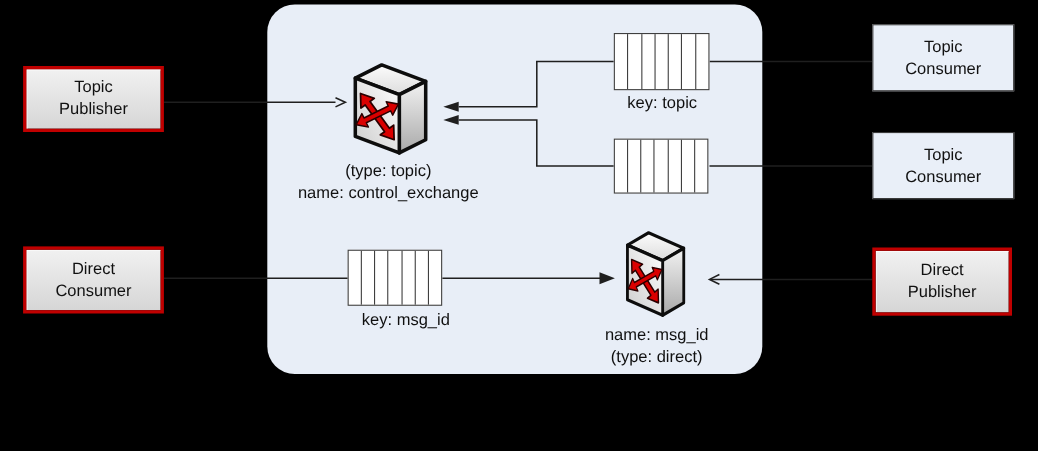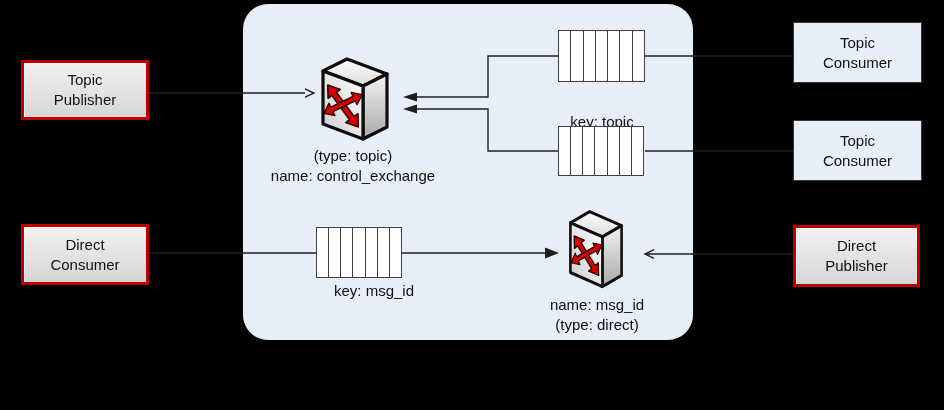--- a/index.html
+++ b/index.html
@@ -137,42 +137,42 @@
 
   <div class="queue" style="left:558px;top:30px;width:87px;height:52px;">
     <i></i>
       <i></i>
       <i></i>
       <i></i>
       <i></i>
       <i></i>
       <i></i>
   </div>
-  <div class="lbl" style="left:552px;top:84px;width:100px;margin-top:28px;">key: topic</div>
+  <div class="lbl" style="left:552px;top:84px;width:100px;">key: topic</div>
 
   <div class="queue" style="left:558px;top:126px;width:86px;height:50px;">
     <i></i>
       <i></i>
       <i></i>
       <i></i>
       <i></i>
       <i></i>
       <i></i>
   </div>
 
   <div class="queue" style="left:316px;top:227px;width:86px;height:51px;">
     <i></i>
       <i></i>
       <i></i>
       <i></i>
       <i></i>
       <i></i>
       <i></i>
   </div>
-  <div class="lbl" style="left:324px;top:281px;width:100px;">key: msg_id</div>
+  <div class="lbl" style="left:309px;top:281px;width:100px;text-align:right;">key: msg_id</div>
 
   <svg class="xch" style="left:310px;top:53px;" width="90" height="95" viewBox="0 0 90 95" preserveAspectRatio="none">
     <use href="#exchangeIcon"></use>
   </svg>
   <div class="lbl" style="left:258px;top:146px;width:190px;">
     <div>(type: topic)</div>
     <div>name: control_exchange</div>
   </div>
 
   <svg class="xch" style="left:560px;top:206px;" width="72" height="89" viewBox="0 0 90 95" preserveAspectRatio="none">

